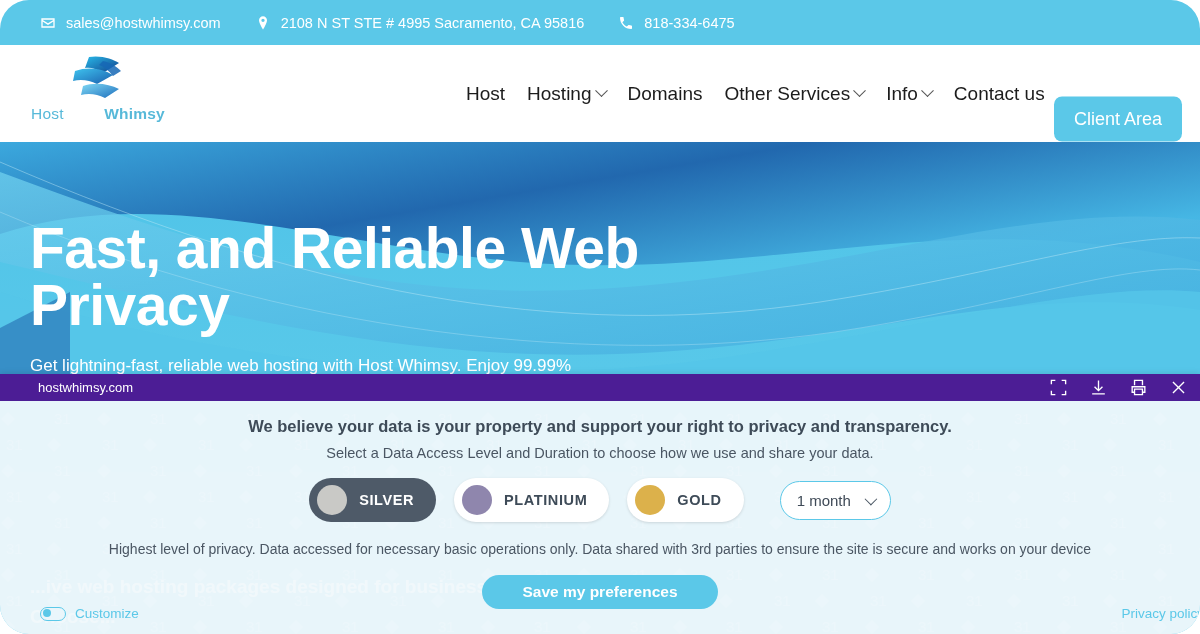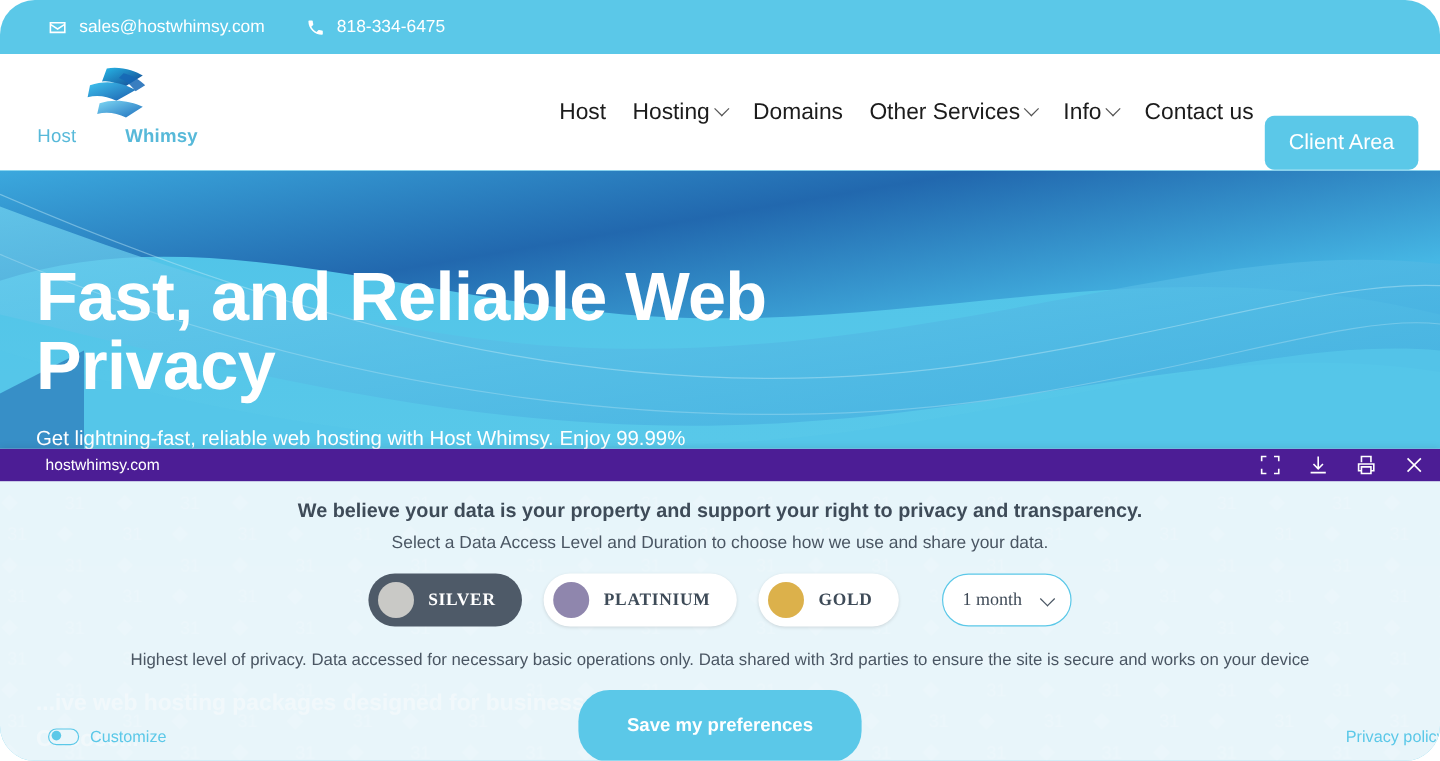--- a/index.html
+++ b/index.html
@@ -89,21 +89,21 @@
   }
   .dialog-domain { font-size: 13px; color: #ffffff; }
   .titlebar-icons { display:flex; align-items:center; gap: 21px; padding-right: 2px;}
   .titlebar-icons .tb-ico { width:19px; height:19px; display:inline-flex; align-items:center; justify-content:center; cursor:pointer; }
   .titlebar-icons svg { width: 19px; height: 19px; stroke: #ffffff; fill: none; stroke-width: 1.7; }
 
   .dialog-body { padding-top: 16px; text-align: center; position: relative; }
   .dlg-h { font-size: 16.5px; font-weight: bold; color: #3e4b58; }
   .dlg-sub { font-size: 14.5px; color: #4a5663; margin-top: 9px; }
 
-  .levels { display:flex; justify-content:center; gap: 18px; margin-top: 17px; font-family: Liberation Serif, serif; }
+  .levels { display:flex; align-items:center; justify-content:center; gap: 18px; margin-top: 17px; }
   .pill {
     display:flex; align-items:center; gap: 12px;
     border-radius: 26px; padding: 7px 22px 7px 8px;
     background: #ffffff; box-shadow: 0 1px 3px rgba(0,0,0,.13);
     cursor: pointer; user-select:none;
   }
   .pill.active { background: #4e5a68; box-shadow: none; }
   .pill .dot { width: 30px; height: 30px; border-radius: 50%; flex: none; }
   .pill .lbl { font-size: 14.5px; font-weight: bold; letter-spacing: .6px; color: #3e4b58; }
   .pill.active .lbl { color: #ffffff; }
@@ -115,21 +115,21 @@
     margin-left: 18px; cursor: pointer;
   }
   .duration .dval { font-size: 15px; color: #3f4a57; }
   .dchev { width: 9px; height: 9px; border-right: 1.8px solid #4a5663; border-bottom: 1.8px solid #4a5663;
            transform: rotate(45deg) translateY(-2px); }
 
   .level-desc { margin-top: 19px; font-size: 14px; color: #4a5663; }
 
   .save-btn {
     display: block; margin: 18px auto 0; background: #5bc8e8; color: #ffffff;
-    border: none; border-radius: 26px; padding: 21px 40px;
+    border: none; border-radius: 26px; padding: 8px 40px;
     font-size: 15.5px; font-weight: bold; font-family: inherit; cursor: pointer;
   }
 
   .dlg-footer {
     position: absolute; left: 0; bottom: 13px; width: 100%;
     display: flex; align-items: center; justify-content: space-between;
     padding: 0 0 0 40px;
     text-align: right;
   }
   .customize { display:flex; align-items:center; gap: 9px; cursor: pointer; }
@@ -144,20 +144,28 @@
 <div class="page">
 
   <div class="topbar">
     <div class="topbar-item">
       <span class="ico">
         <svg viewBox="0 0 24 24">
             <path d="M2 5h20v14H2V5zm2 2v.4l8 5.1 8-5.1V7H4zm16 10V9.8l-8 5.1-8-5.1V17h16z"></path>
           </svg>
       </span>
       <span>sales@hostwhimsy.com</span>
+    </div>
+    <div class="topbar-item">
+      <span class="ico">
+        <svg viewBox="0 0 24 24">
+            <path d="M12 2C8.7 2 6 4.7 6 8c0 4.5 6 14 6 14s6-9.5 6-14c0-3.3-2.7-6-6-6zm0 8.5A2.5 2.5 0 1 1 12 5.5a2.5 2.5 0 0 1 0 5z"></path>
+          </svg>
+      </span>
+      <span>2108 N ST STE # 4995 Sacramento, CA 95816</span>
     </div>
     <div class="topbar-item">
       <span class="ico">
         <svg viewBox="0 0 24 24">
             <path d="M6.6 10.8c1.4 2.8 3.8 5.1 6.6 6.6l2.2-2.2c.3-.3.7-.4 1-.2 1.2.4 2.4.6 3.6.6.6 0 1 .4 1 1V20c0 .6-.4 1-1 1C10.6 21 3 13.4 3 4c0-.6.4-1 1-1h3.5c.6 0 1 .4 1 1 0 1.3.2 2.5.6 3.6.1.3 0 .7-.2 1l-2.3 2.2z"></path>
           </svg>
       </span>
       <span>818-334-6475</span>
     </div>
   </div>

